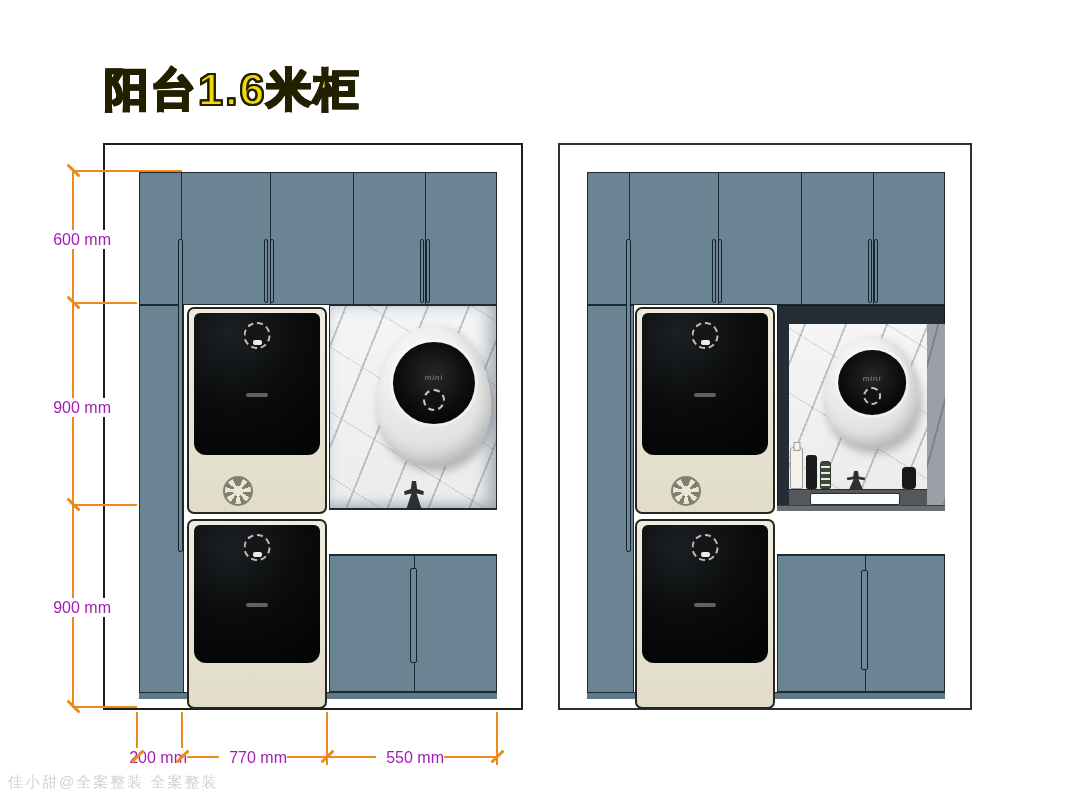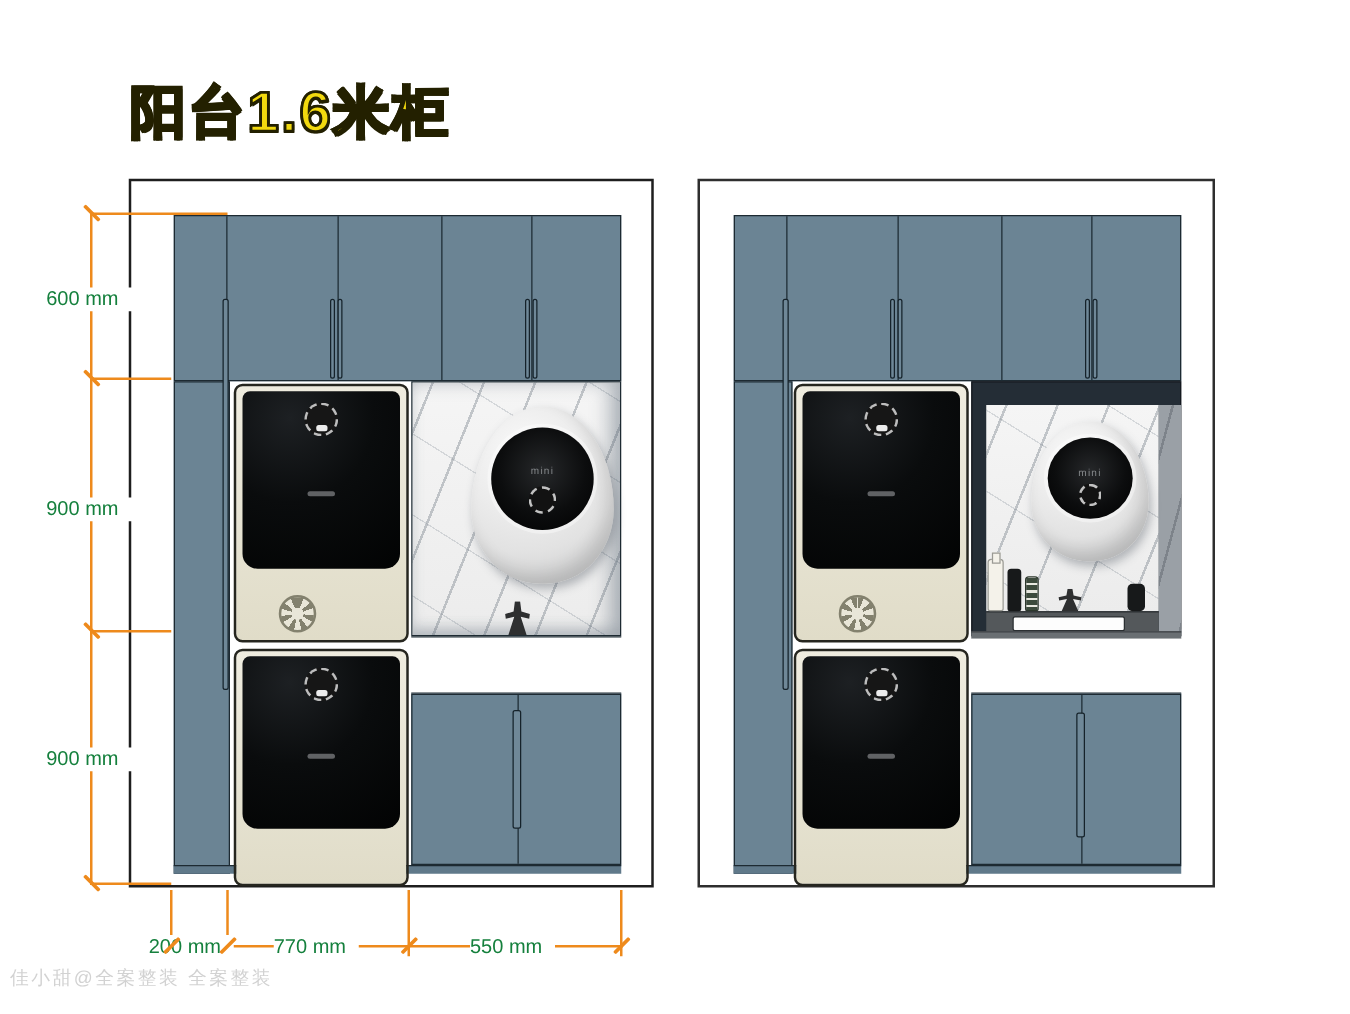--- a/index.html
+++ b/index.html
@@ -6,21 +6,21 @@
   #canvas{position:relative;width:1080px;height:811px;background:#ffffff;overflow:hidden;
           font-family:"Liberation Sans","DejaVu Sans",sans-serif;padding-left:36px;}
 
   
   .page-title{position:absolute;left:104px;top:60px;font-size:45px;font-weight:bold;
     color:#f2d90e;letter-spacing:2px;
     -webkit-text-stroke:2.2px #232000;
     text-shadow:-1px -1px 0 #232000,1px -1px 0 #232000,-1px 1px 0 #232000,1px 1px 0 #232000;}
 
   
-  .sheet{position:absolute;background:#ffffff;border:2px solid #1e1e1e;box-sizing:border-box;}
+  .sheet{position:absolute;background:#ffffff;border:2px solid #1e1e1e;box-sizing:border-box;font-style:italic;}
 
   
   .blue{background:#6b8494;border:1.5px solid #1d2a32;box-sizing:border-box;position:absolute;}
   .divider{position:absolute;top:0;bottom:0;width:0;border-left:1.5px solid #1d2a32;}
   .handle{position:absolute;background:#6f8898;border:1px solid #15222a;box-sizing:border-box;border-radius:2px;}
   .toe{position:absolute;background:#60798a;border-top:1.5px solid #1d2a32;box-sizing:border-box;}
 
   
   .marble{position:absolute;border:1.5px solid #1d2a32;box-sizing:border-box;
     background:
@@ -74,22 +74,22 @@
     background:repeating-linear-gradient(105deg,#9aa0a6 0 10px,#7d838a 10px 12px,#9aa0a6 12px 26px);}
   .niche-counter{position:absolute;background:#54585b;border-top:1px solid #2b2f32;box-sizing:border-box;}
   .sink{position:absolute;background:#fdfdfd;border:1.5px solid #2b2f32;box-sizing:border-box;border-radius:2px;}
   .counter-edge{position:absolute;background:#6a6f73;border-top:1px solid #3c4044;box-sizing:border-box;}
 
   
   .dline{position:absolute;background:#ee8a1c;}
   .tick{position:absolute;width:17px;height:3px;background:#ee8a1c;border-radius:1px;}
   .tick-v{transform:rotate(45deg);}   
   .tick-h{transform:rotate(-45deg);}  
-  .dim{position:absolute;color:#15803d;font-size:16px;line-height:19px;background:#ffffff;
-    text-align:left;white-space:nowrap;}
+  .dim{position:absolute;color:#a21caf;font-size:16px;line-height:19px;background:#ffffff;
+    text-align:right;white-space:nowrap;}
 
   
   .watermark{position:absolute;left:8px;top:773px;font-size:15px;color:#d2d2d2;letter-spacing:2px;}
 </style>
 </head>
 <body>
 
 <div id="canvas">
 
   <div class="page-title">阳台1.6米柜</div>

